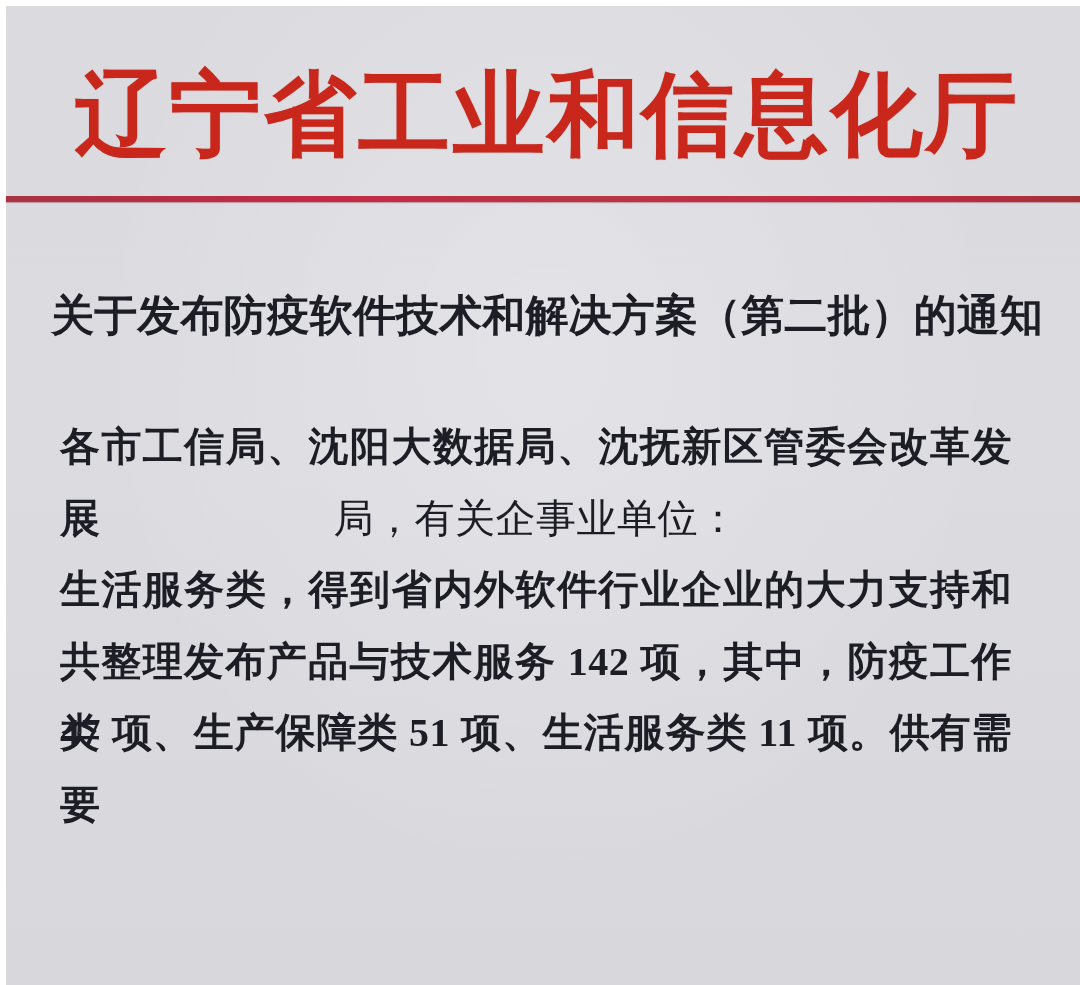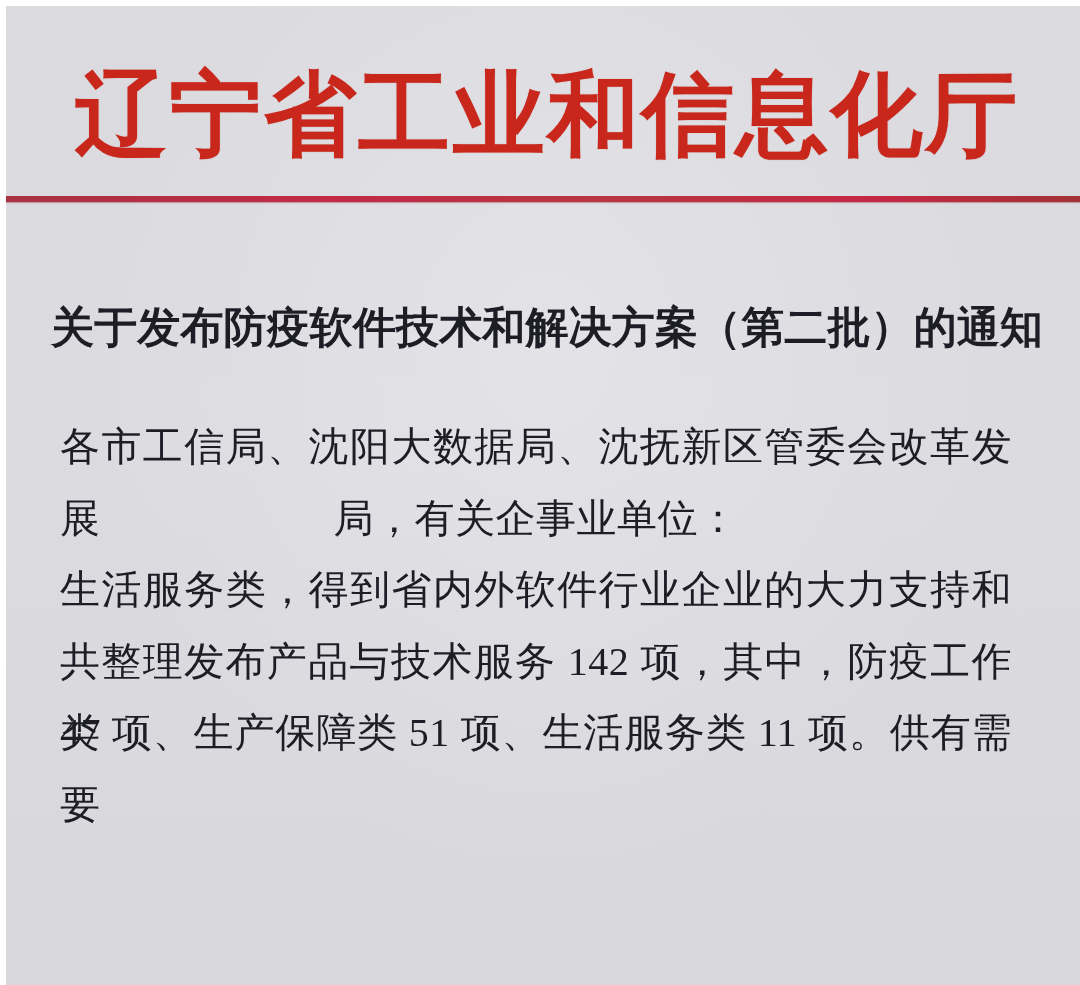--- a/index.html
+++ b/index.html
@@ -44,21 +44,21 @@
     left: 0;
     right: 0;
     height: 5px;
     background: linear-gradient(90deg, #a83341 0%, #c22a45 30%, #b73742 55%, #c52843 80%, #a13336 100%);
     box-shadow: 0 1px 1px rgba(150,40,60,0.35);
   }
 
   
   .notice-title {
     position: absolute;
-    top: 292px;
+    top: 280px;
     left: 42px;
     width: 998px;
     font-family: "Liberation Sans", "DejaVu Sans", sans-serif;
     font-weight: 900;
     font-size: 43px;
     line-height: 52px;
     text-align: justify;
     text-align-last: justify;
     white-space: nowrap;
     letter-spacing: 0;
@@ -80,20 +80,21 @@
     display: block;
     height: 71.5px;
     text-align: center;
     white-space: nowrap;
   }
 
   .body-line.stretch {
     text-align: justify;
     text-align-last: justify;
     white-space: normal;
+    font-weight: bold;
   }
 
   .body-line.indent {
     text-indent: 2em;
   }
 </style>
 </head>
 <body>
 
 <div class="page">

